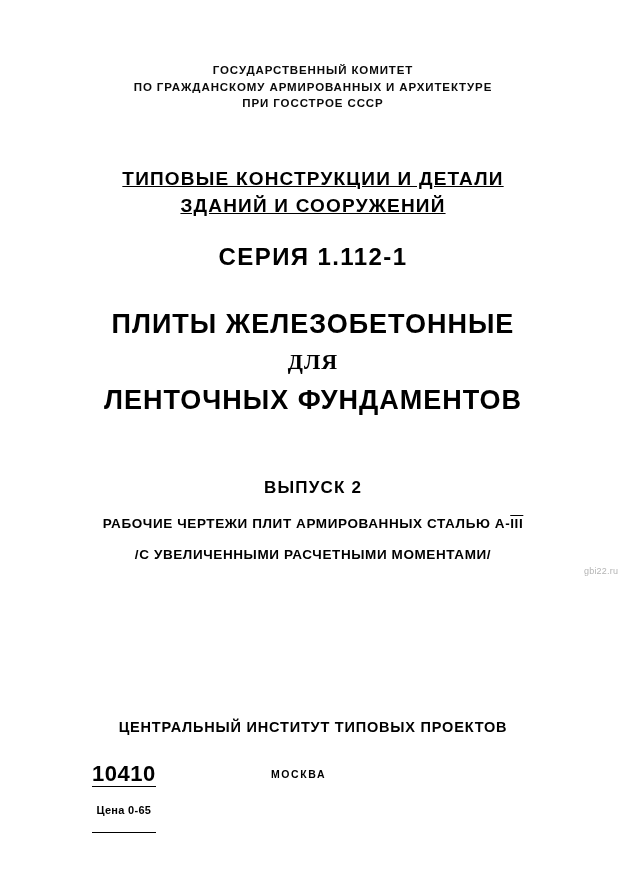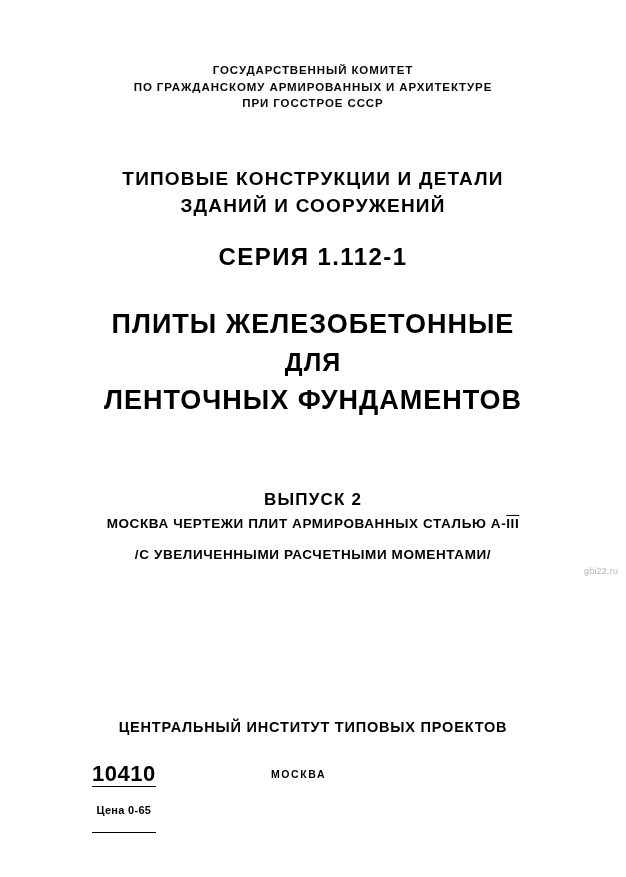--- a/index.html
+++ b/index.html
@@ -49,20 +49,21 @@
   
   .series-title {
     position: absolute;
     left: 0;
     right: 0;
     top: 165px;
     font-size: 19px;
     font-weight: bold;
     letter-spacing: 1.2px;
     line-height: 27px;
+    text-decoration: underline;
   }
 
   .series-number {
     position: absolute;
     left: 0;
     right: 0;
     top: 243px;
     font-size: 24px;
     font-weight: bold;
     letter-spacing: 1.4px;
@@ -72,32 +73,32 @@
     position: absolute;
     left: 0;
     right: 0;
     top: 305px;
     font-size: 27px;
     font-weight: bold;
     letter-spacing: 1.0px;
     line-height: 38px;
   }
   .main-title .line2 {
-    font-size: 25px;
+    font-size: 22px;
+    font-family: Liberation Serif, serif;
   }
 
   .issue {
     position: absolute;
     left: 0;
     right: 0;
     top: 478px;
     font-size: 17px;
     font-weight: bold;
     letter-spacing: 1.2px;
-    margin-top: 12px;
   }
 
   .subtitle {
     position: absolute;
     left: 0;
     right: 0;
     top: 508px;
     font-size: 13.5px;
     font-weight: bold;
     letter-spacing: 0.6px;
@@ -181,21 +182,21 @@
   <div class="main-title center">
     <div>ПЛИТЫ ЖЕЛЕЗОБЕТОННЫЕ</div>
     <div class="line2">ДЛЯ</div>
     <div>ЛЕНТОЧНЫХ ФУНДАМЕНТОВ</div>
   </div>
 
   <div class="issue center">ВЫПУСК 2</div>
 
   <div class="subtitle center">
     <div>
-      <span>МОСКВА ЧЕРТЕЖИ ПЛИТ АРМИРОВАННЫХ СТАЛЬЮ А-</span><span class="overline">III</span>
+      <span>РАБОЧИЕ ЧЕРТЕЖИ ПЛИТ АРМИРОВАННЫХ СТАЛЬЮ А-</span><span class="overline">III</span>
     </div>
     <div>/С УВЕЛИЧЕННЫМИ РАСЧЕТНЫМИ МОМЕНТАМИ/</div>
   </div>
 
   <div class="watermark">gbi22.ru</div>
 
   <div class="institute center">ЦЕНТРАЛЬНЫЙ ИНСТИТУТ ТИПОВЫХ ПРОЕКТОВ</div>
 
   <div class="city">МОСКВА</div>
 

